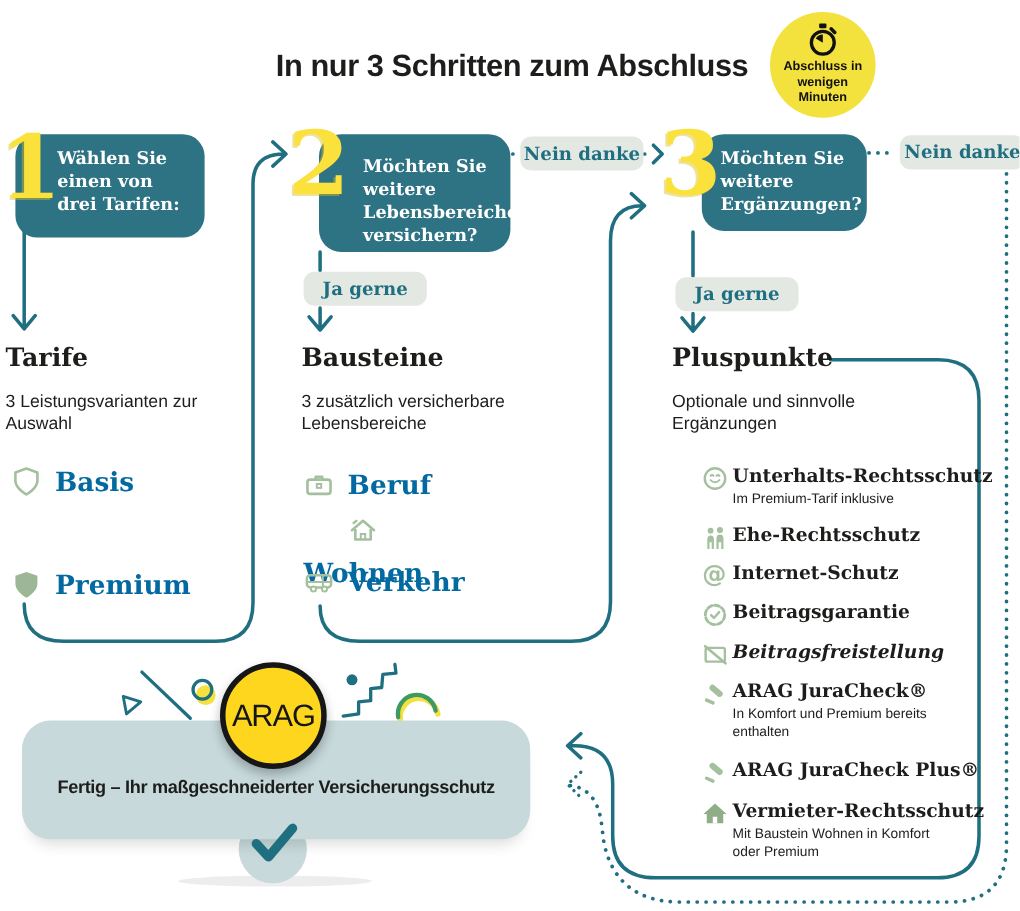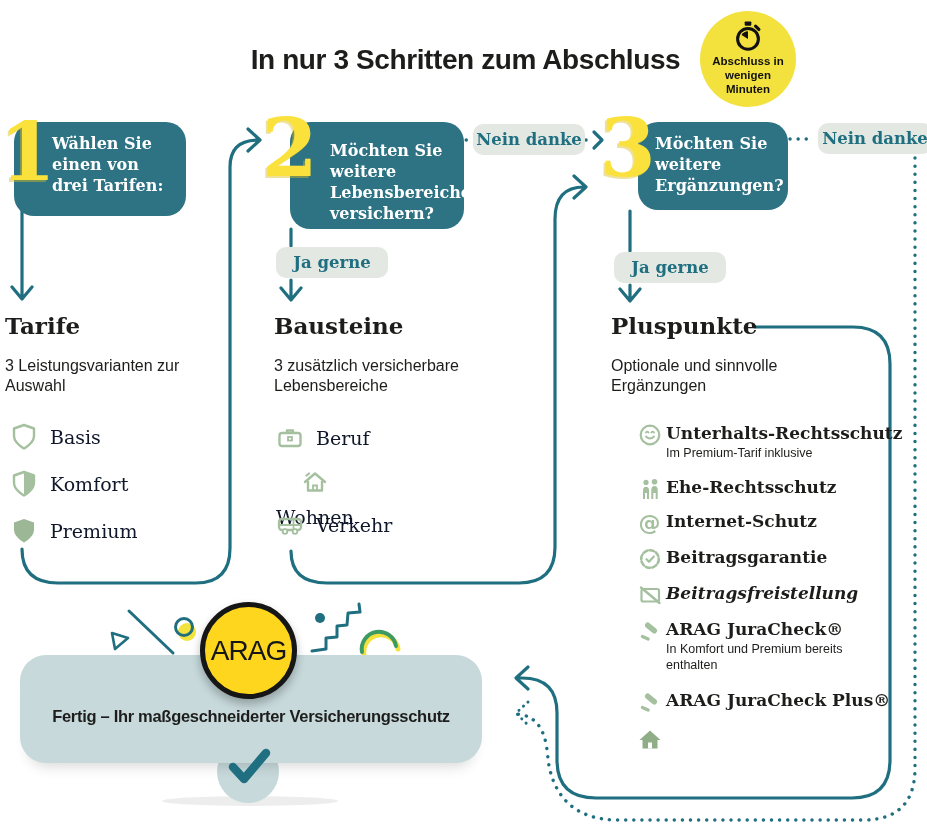--- a/index.html
+++ b/index.html
@@ -39,21 +39,21 @@
   }
 
   
   .col-heading {
     position:absolute; font-family:"DejaVu Serif", serif; font-weight:bold;
     font-size:23px; color:#1d1d1b; z-index:5;
   }
   .col-sub { position:absolute; font-size:16px; line-height:1.28; color:#1d1d1b; z-index:5; }
 
   .row { position:absolute; display:flex; align-items:center; gap:12px; z-index:5; }
-  .row .item-label { font-family:"DejaVu Serif", serif; font-weight:normal; font-size:19px; color:#0f172a; }
+  .row .item-label { font-family:"DejaVu Serif", serif; font-weight:bold; font-size:24px; color:#0369a1; }
   .row .icon-slot { width:28px; display:flex; justify-content:center; }
 
   .plus-row { position:absolute; left:636px; display:flex; gap:3px; z-index:5; }
   .plus-icon { width:27px; flex:0 0 27px; display:flex; justify-content:center; align-items:flex-start; }
   .plus-label { font-family:"DejaVu Serif", serif; font-weight:bold; font-size:17px; line-height:1.25; color:#1d1d1b; }
   .plus-note { font-size:12.5px; line-height:1.22; max-width:205px; margin-top:2px; color:#1d1d1b; }
   .at-glyph { font-family:"DejaVu Sans", sans-serif; font-weight:bold; font-size:22px; line-height:24px; color:#a5c09f; }
 
   
   .footer-box {
@@ -145,34 +145,20 @@
   <div class="col-sub" style="left:5px; top:356px; width:200px;">3 Leistungsvarianten zur Auswahl</div>
 
   <div class="row" style="left:10px; top:423px;">
     <span class="icon-slot">
       <svg width="26" height="28" viewBox="0 0 26 28">
         <path d="M13 2 L23 5.5 V13 C23 20 13 25.5 13 25.5 C13 25.5 3 20 3 13 V5.5 Z" stroke="#a5c09f" stroke-width="2.4" fill="none" stroke-linejoin="round"></path>
       </svg>
     </span>
     <span class="item-label">Basis</span>
   </div>
-  <div class="row" style="left:10px; top:470px;">
-    <span class="icon-slot">
-      <svg width="26" height="28" viewBox="0 0 26 28">
-        <defs>
-            <clipPath id="halfclip">
-              <rect x="13" y="0" width="13" height="28"></rect>
-            </clipPath>
-          </defs>
-        <path d="M13 2 L23 5.5 V13 C23 20 13 25.5 13 25.5 C13 25.5 3 20 3 13 V5.5 Z" fill="#a5c09f" clip-path="url(#halfclip)"></path>
-        <path d="M13 2 L23 5.5 V13 C23 20 13 25.5 13 25.5 C13 25.5 3 20 3 13 V5.5 Z" stroke="#a5c09f" stroke-width="2.4" fill="none" stroke-linejoin="round"></path>
-      </svg>
-    </span>
-    <span class="item-label">Komfort</span>
-  </div>
   <div class="row" style="left:10px; top:517px;">
     <span class="icon-slot">
       <svg width="26" height="28" viewBox="0 0 26 28">
         <path d="M13 2 L23 5.5 V13 C23 20 13 25.5 13 25.5 C13 25.5 3 20 3 13 V5.5 Z" fill="#9cb795"></path>
       </svg>
     </span>
     <span class="item-label">Premium</span>
   </div>
 
   <div class="col-heading" style="left:274px; top:312px;">Bausteine</div>
@@ -296,20 +282,24 @@
     <div class="plus-label">ARAG JuraCheck Plus®</div>
   </div>
 
   <div class="plus-row" style="top:728px;">
     <span class="plus-icon">
       <svg width="24" height="22" viewBox="0 0 24 22">
         <path d="M12 2.5 L22.5 12 H19.5 V20.5 H4.5 V12 H1.5 Z" fill="#8fae88"></path>
         <rect x="10" y="14.5" width="4" height="6" fill="#ffffff"></rect>
       </svg>
     </span>
+    <div>
+      <div class="plus-label">Vermieter-Rechtsschutz</div>
+      <div class="plus-note">Mit Baustein Wohnen in Komfort oder Premium</div>
+    </div>
   </div>
 
   <div class="check-bump"></div>
   <div class="footer-box">Fertig – Ihr maßgeschneiderter Versicherungsschutz</div>
   <div class="arag-logo">ARAG</div>
   <span class="check-mark">
     <svg width="50" height="52" viewBox="0 0 50 52">
       <path d="M9 27 L20 39 L42 13" stroke="#1f6f81" stroke-width="8.5" fill="none" stroke-linecap="round" stroke-linejoin="round"></path>
     </svg>
   </span>

